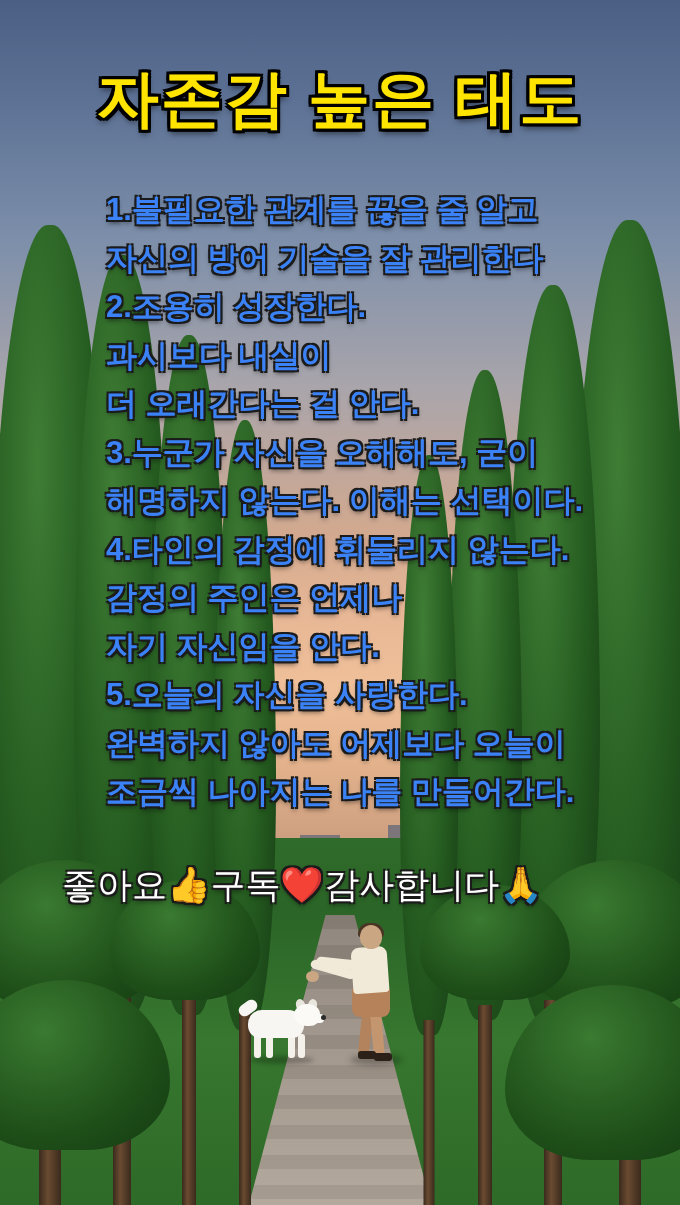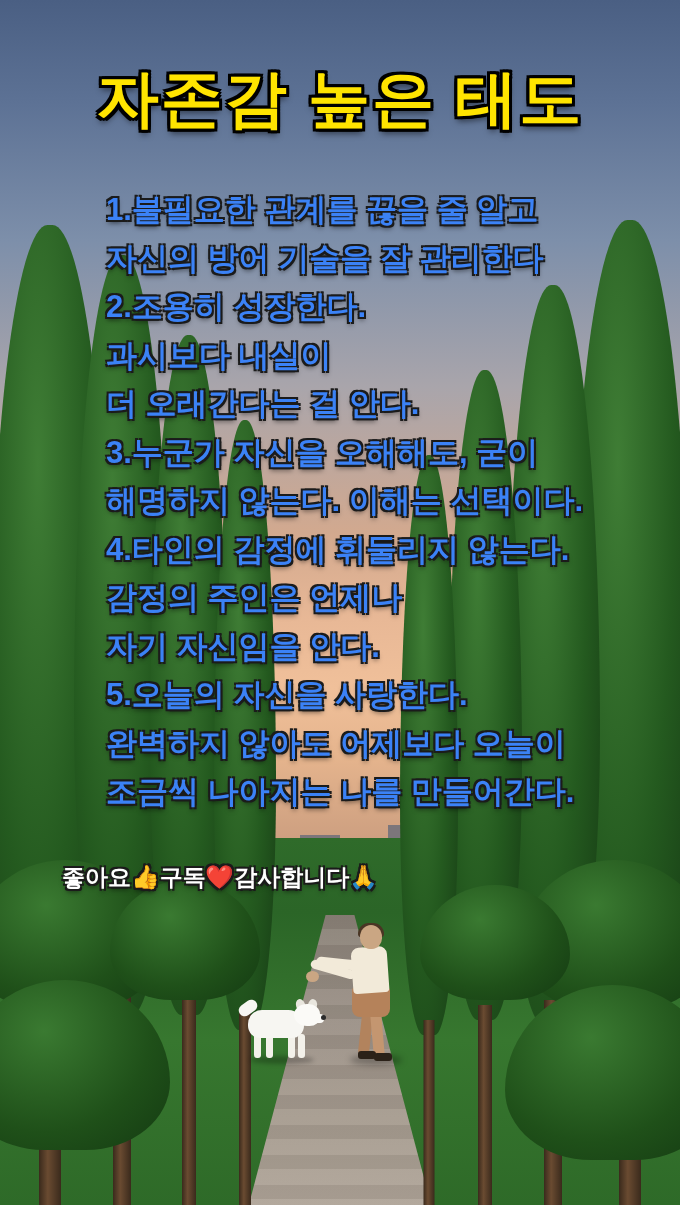--- a/index.html
+++ b/index.html
@@ -175,22 +175,22 @@
     white-space: pre-line;
     text-shadow:
       -2px -2px 0 #1b1b1b, 2px -2px 0 #1b1b1b, -2px 2px 0 #1b1b1b, 2px 2px 0 #1b1b1b,
       0 3px 5px rgba(0,0,0,0.6);
     margin-left: 44px;
   }
   .cta {
     position: absolute;
     left: 62px;
     top: 862px;
-    font-size: 23px;
-    font-weight: bold;
+    font-size: 35px;
+    font-weight: normal;
     color: #ffffff;
     white-space: nowrap;
     text-shadow:
       -2px -2px 0 #1b1b1b, 2px -2px 0 #1b1b1b, -2px 2px 0 #1b1b1b, 2px 2px 0 #1b1b1b,
       0 3px 5px rgba(0,0,0,0.6);
   }
   .watermark {
     position: absolute;
     right: 14px;
     top: 866px;

